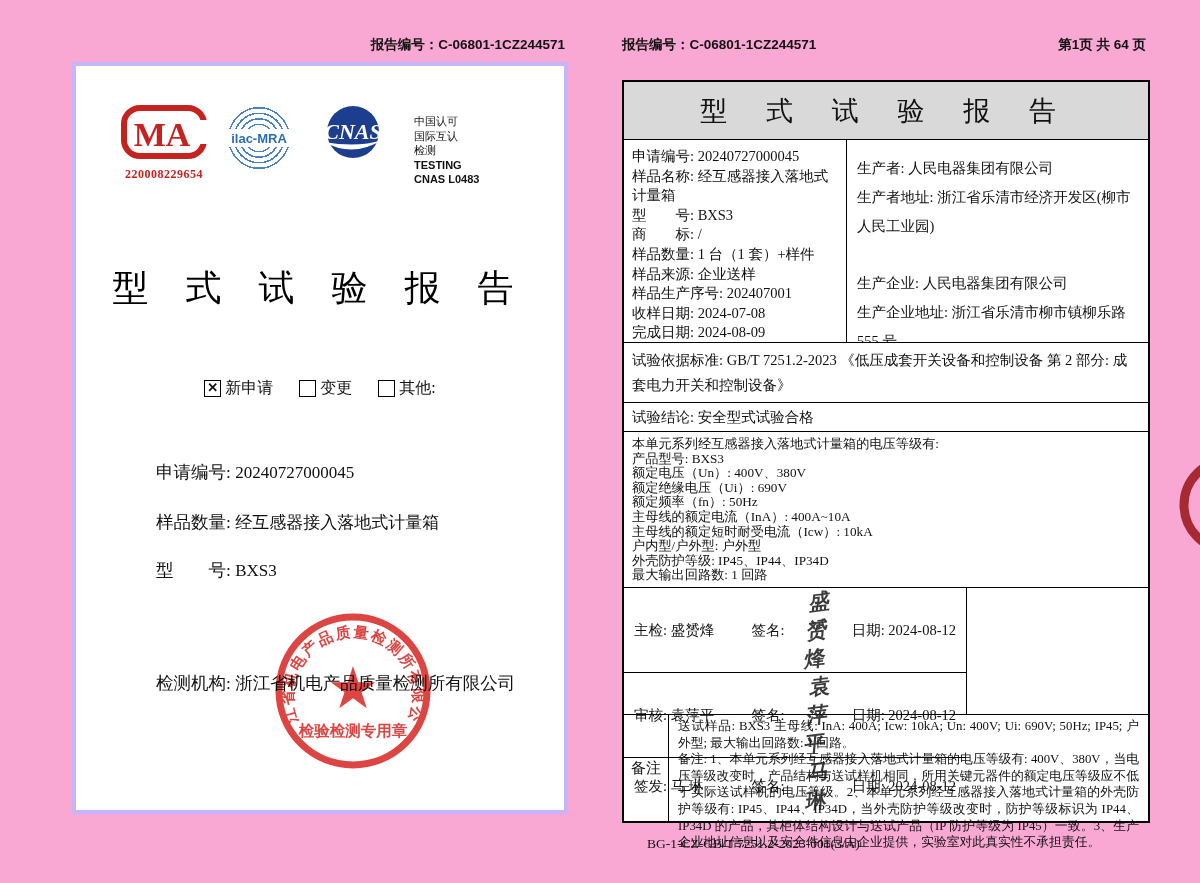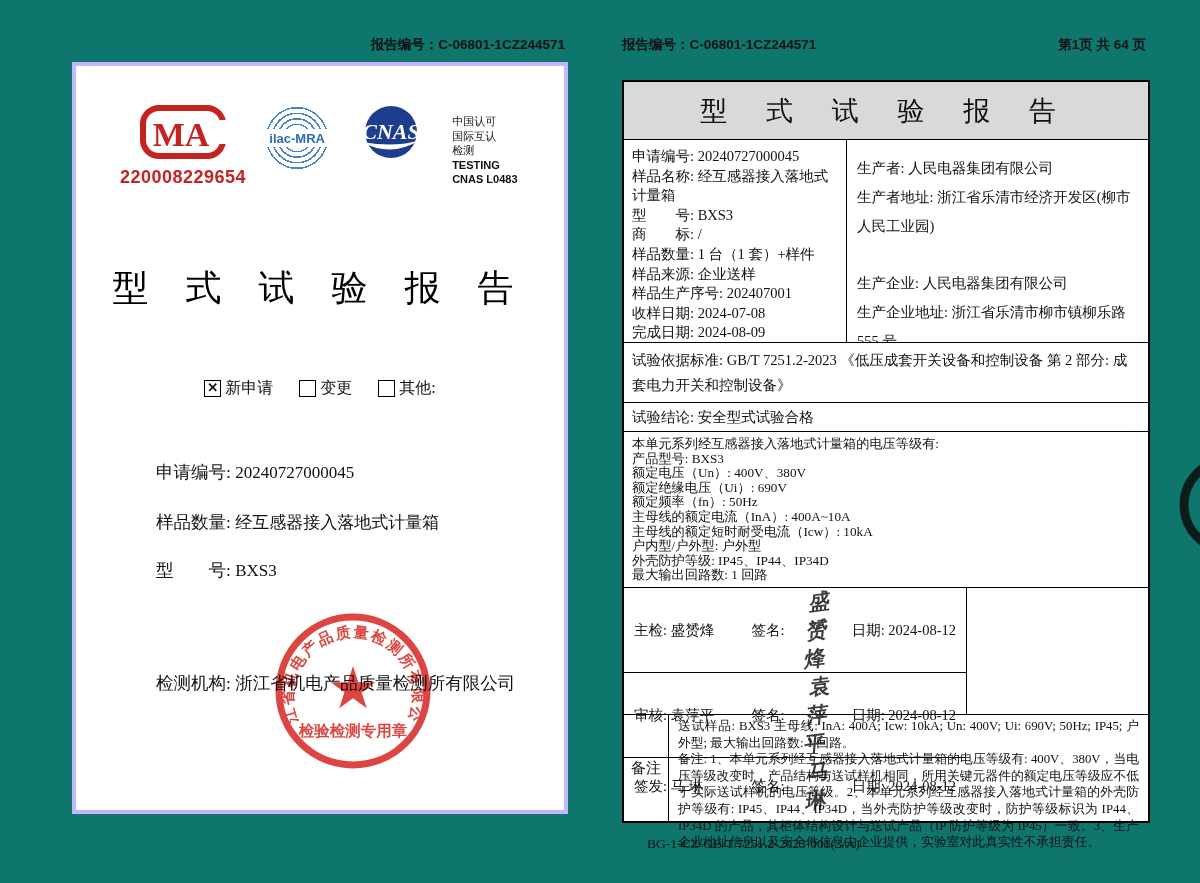--- a/index.html
+++ b/index.html
@@ -1,30 +1,30 @@
 <!DOCTYPE html>
 <html><head>
 <meta charset="utf-8">
 <style>
   html,body{margin:0;padding:0;background:#ffffff;}
-  .canvas{position:relative;width:1200px;height:883px;background:#0f766e;overflow:hidden;
+  .canvas{position:relative;width:1200px;height:883px;background:#f9a8d4;overflow:hidden;
           font-family:"Liberation Serif","DejaVu Serif",serif;color:#111;}
 
   
   .hdr{position:absolute;top:36px;font-family:"Liberation Sans","DejaVu Sans",sans-serif;
        font-weight:bold;font-size:13.5px;color:#111;}
   .hdr-left{left:65px;width:500px;text-align:right;}
   .hdr-right{left:622px;width:524px;display:flex;justify-content:space-between;}
 
   
   .page-left{position:absolute;left:72px;top:62px;width:488px;height:744px;
              border:4px solid #c4b5fd;background:#fff;}
   .logo-row{position:absolute;left:44px;top:38px;display:flex;align-items:flex-start;gap:18px;}
   .cma-wrap{text-align:center;}
-  .cma-num{color:#c4231f;font-family:Liberation Sans, sans-serif;font-weight:bold;font-size:18px;letter-spacing:.5px;margin-top:1px;}
+  .cma-num{color:#c4231f;font-family:Liberation Serif, serif;font-weight:bold;font-size:12px;letter-spacing:.5px;margin-top:1px;}
   .ilac-wrap{position:relative;width:66px;height:66px;margin-top:1px;}
   .ilac-rings{position:absolute;inset:0;border-radius:50%;
     background:repeating-radial-gradient(circle at 50% 50%, #ffffff 0 2px, #2a6db4 2px 3.5px, #ffffff 3.5px 5.5px);
     opacity:.85;}
   .ilac-band{position:absolute;left:-2px;right:-2px;top:24px;height:18px;background:#fff;
     display:flex;align-items:center;justify-content:center;}
   .ilac-band span{color:#2a6db4;font-family:"Liberation Sans",sans-serif;font-weight:bold;font-size:13px;}
   .acc-text{font-size:11px;line-height:14.5px;margin-top:10px;}
   .acc-text .b{font-family:"Liberation Sans",sans-serif;font-weight:bold;}
 

